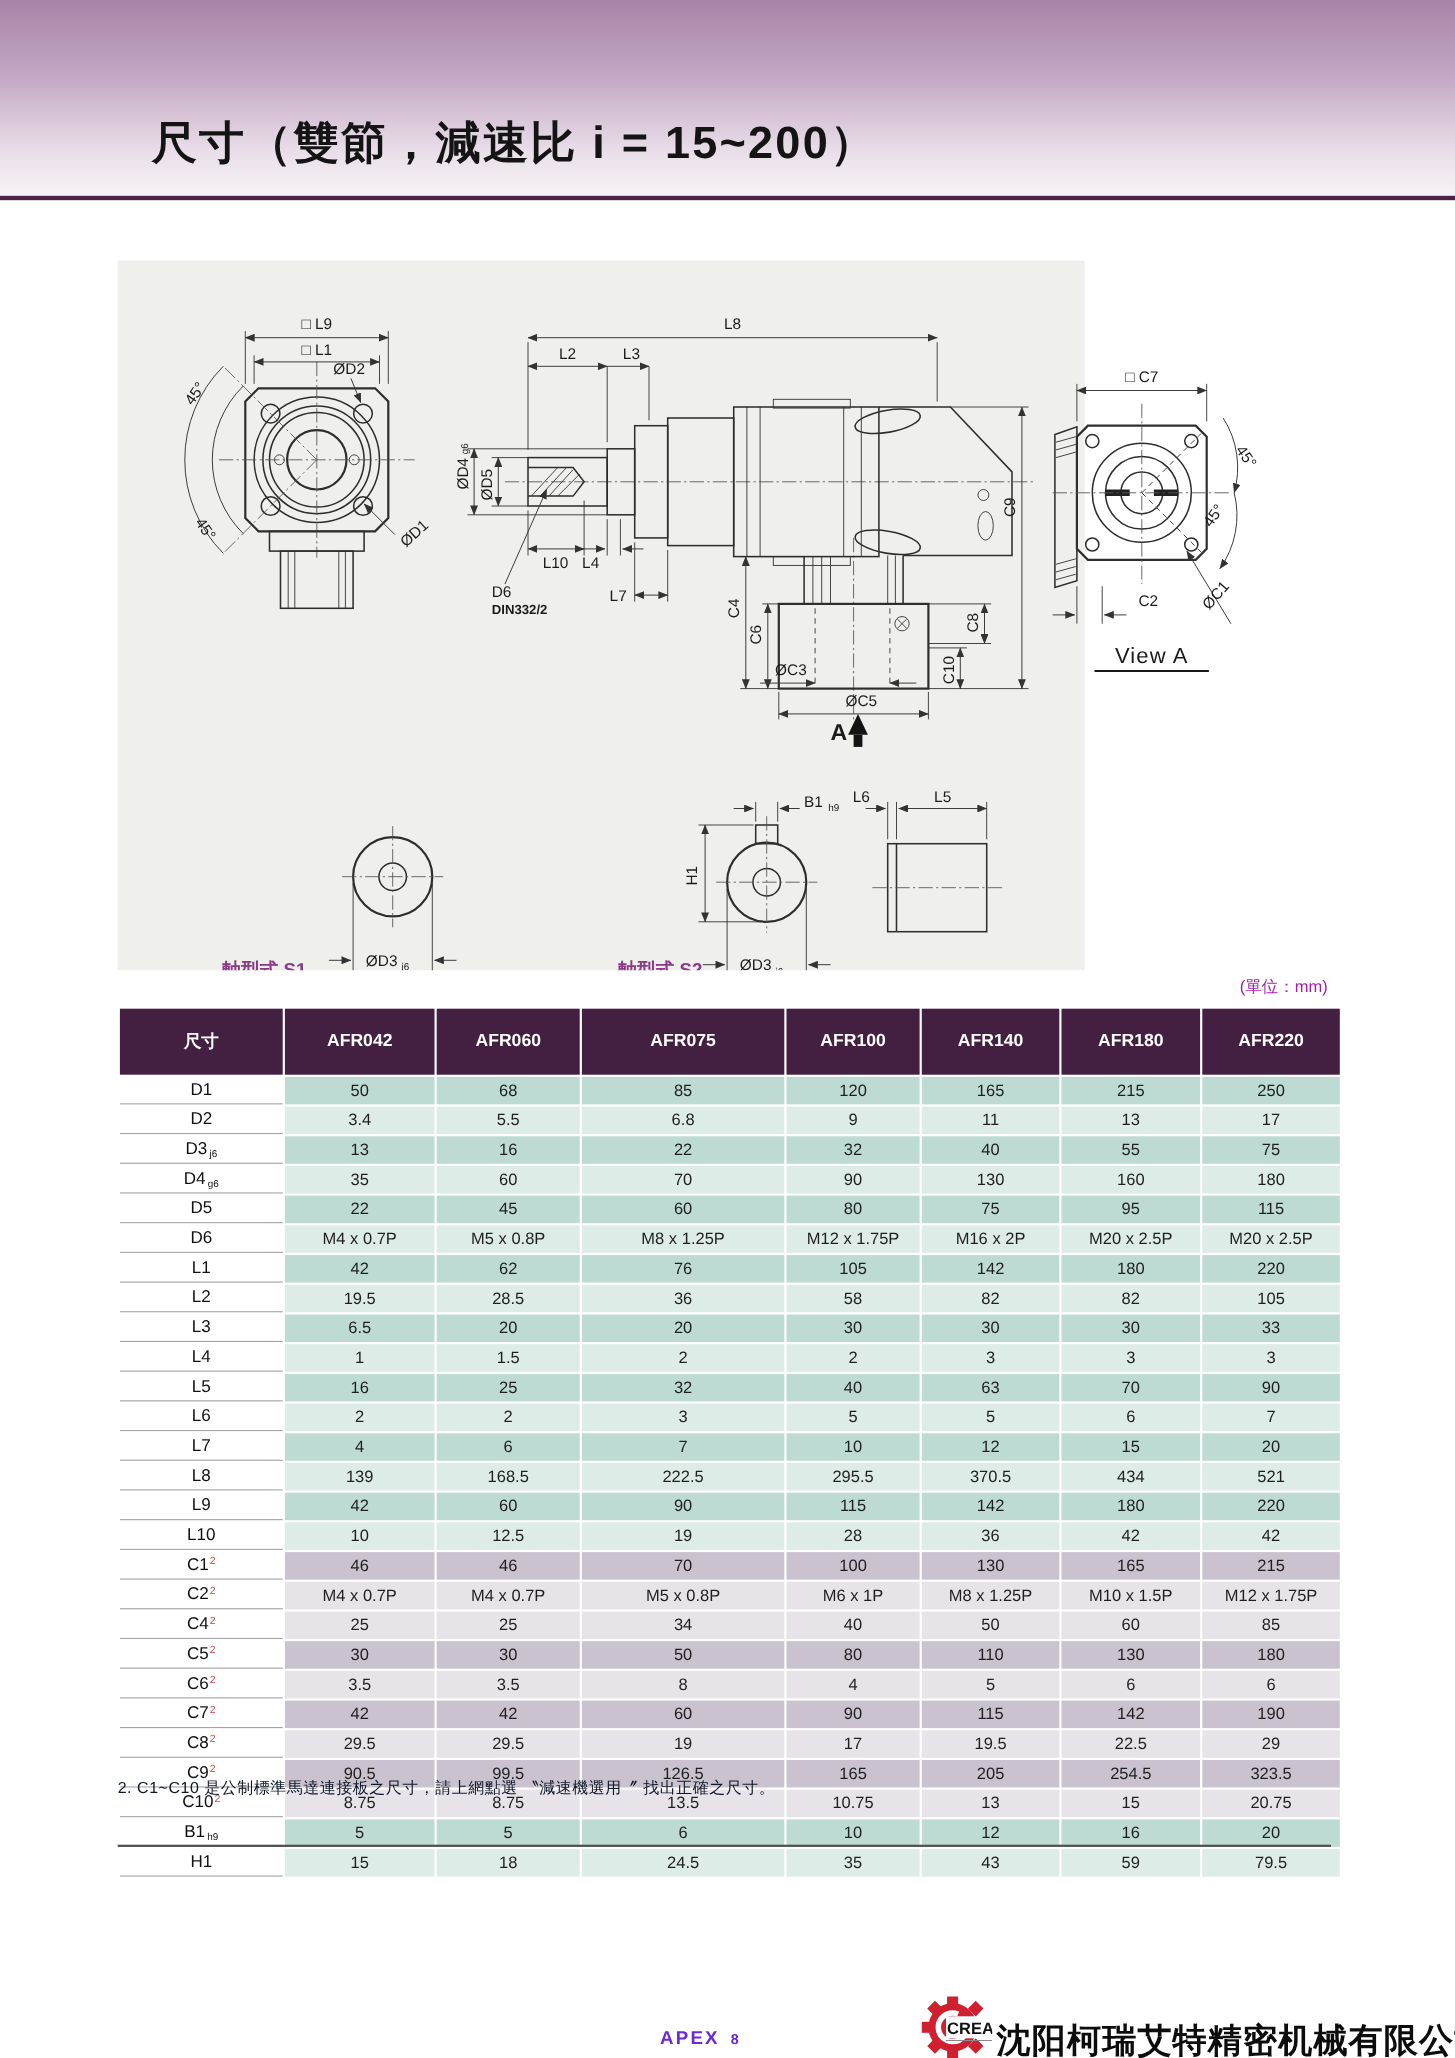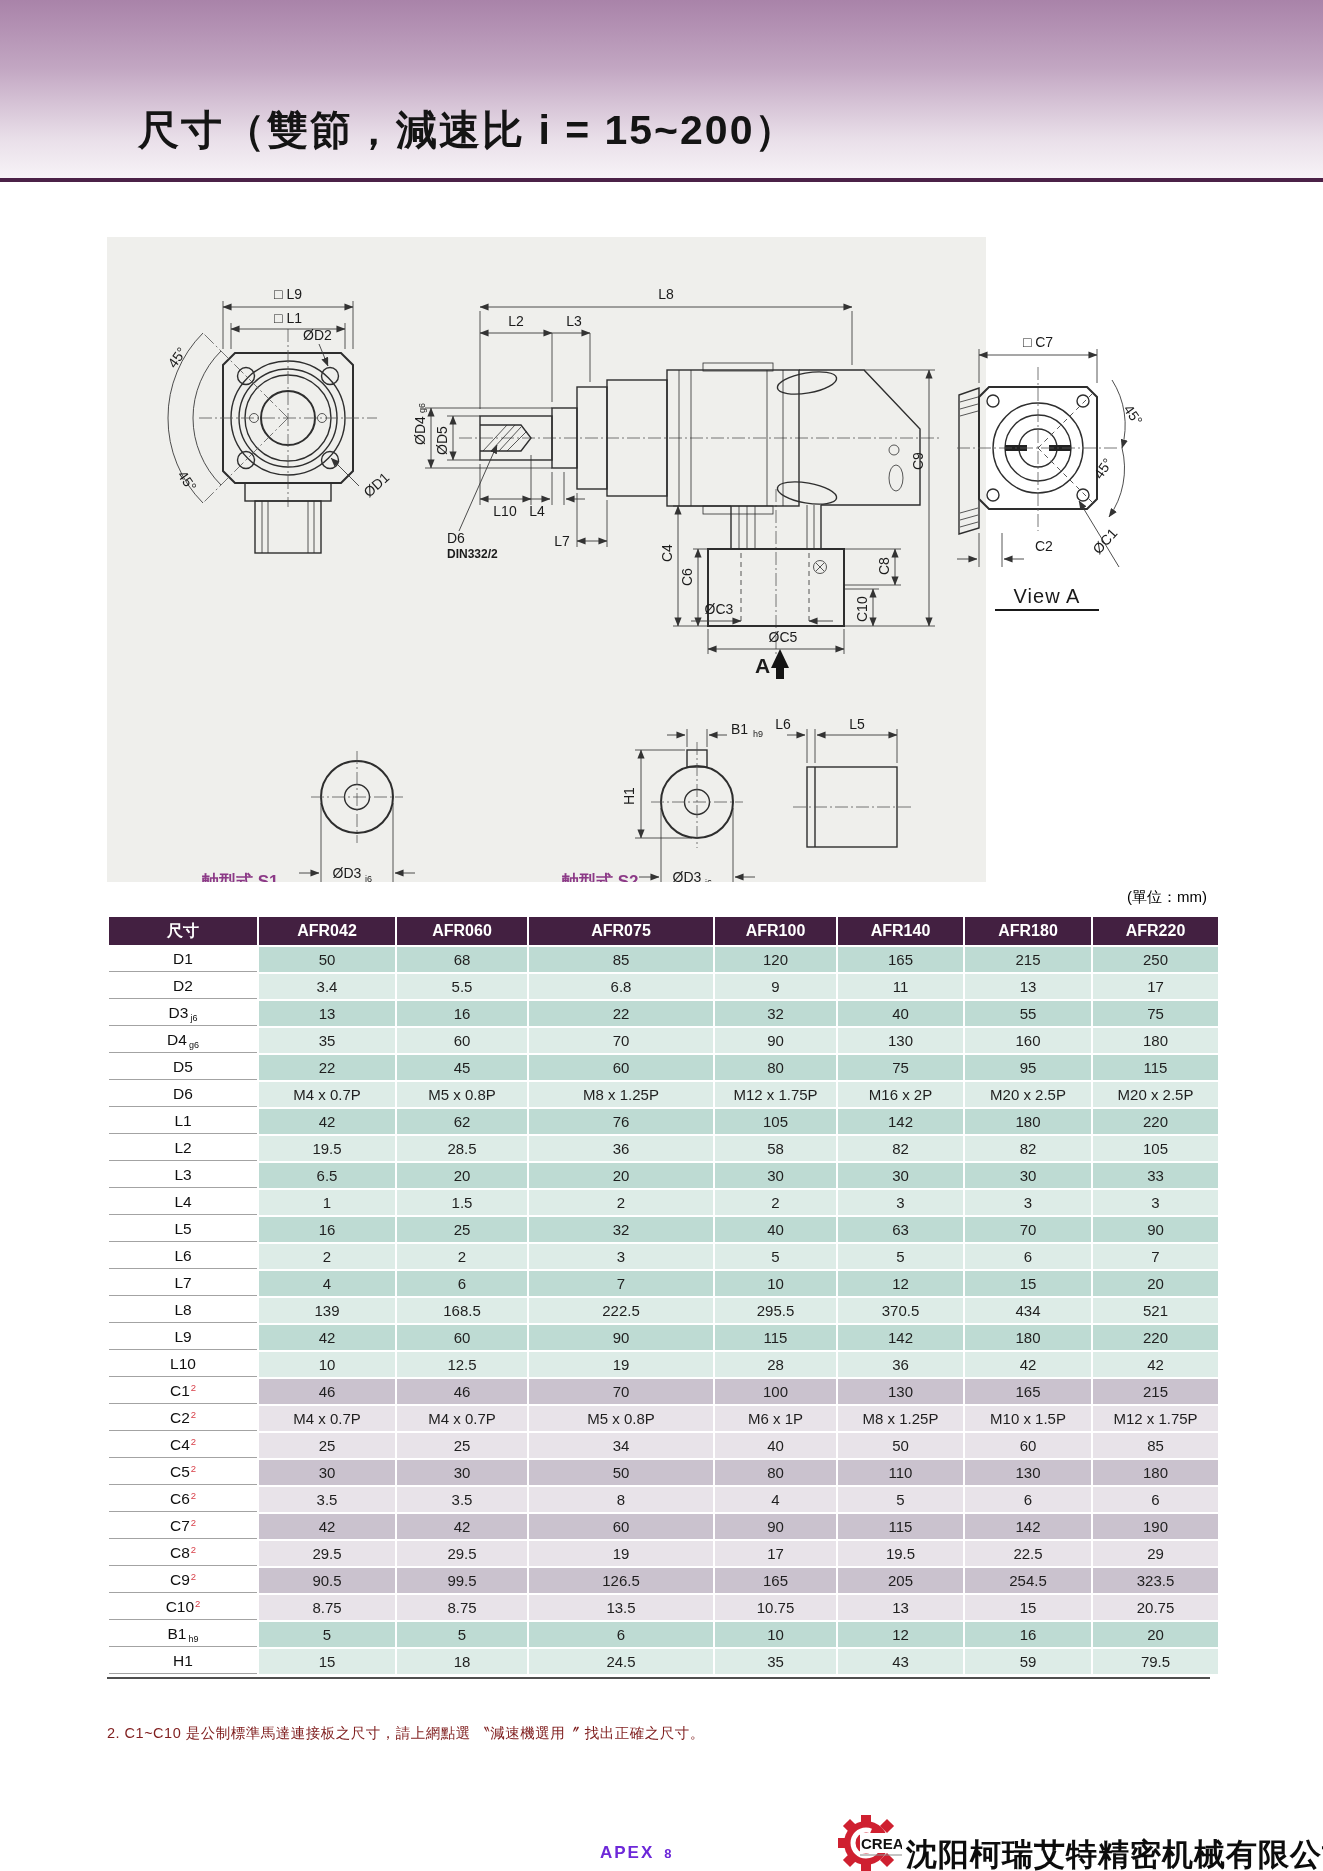--- a/index.html
+++ b/index.html
@@ -5,35 +5,35 @@
   html,body{margin:0;padding:0;}
   body{width:1323px;height:1871px;position:relative;background:#fff;
        font-family:"Liberation Sans","DejaVu Sans",sans-serif;overflow:hidden;}
   .band{position:absolute;left:0;top:0;width:1323px;height:178px;
         background:linear-gradient(180deg,#a983a9 0%,#c2a6c2 38%,#e9dfe9 78%,#f7f3f7 100%);}
   .page-title{position:absolute;left:106px;top:103px;font-size:41px;font-weight:bold;
         color:#141414;letter-spacing:2px;white-space:nowrap;margin-left:32px;}
   .rule{position:absolute;left:0;top:178px;width:1323px;height:4px;background:#4b2147;}
   .draw-box{position:absolute;left:107px;top:237px;width:879px;height:645px;background:#efefec;}
   .unit-note{position:absolute;left:107px;top:888px;width:1100px;text-align:right;
-        font-size:15px;color:#000000;}
+        font-size:15px;color:#a21caf;}
   .tbl-wrap{position:absolute;left:107px;top:915px;width:1103px;}
   table.dims{border-collapse:separate;border-spacing:2px;table-layout:fixed;width:1103px;}
   table.dims thead th{background:#432041;color:#fff;font-size:16px;font-weight:bold;
-        height:28px;padding:0;}
+        height:28px;padding:16px;}
   table.dims tbody th.lbl{background:#fff;font-weight:normal;font-size:15.5px;color:#101010;
         height:24px;border-bottom:1px solid #a3a3a3;padding:0;text-align:center;}
   table.dims td{text-align:center;font-size:15px;color:#1f1f1f;height:24px;padding:0 2px;
         white-space:nowrap;}
   td.te.dk{background:#bedbd3;} td.te.lt{background:#ddece7;}
   td.pu.dk{background:#cac2ce;} td.pu.lt{background:#e8e3e9;}
   .sub{font-size:9px;position:relative;top:3px;margin-left:2px;}
   .sup{font-size:9.5px;color:#d8404a;position:relative;top:-5px;margin-left:1px;}
   .bottom-rule{position:absolute;left:107px;top:1677px;width:1103px;height:2px;background:#4f4f4f;}
-  .footnote{position:absolute;left:107px;top:1724px;font-size:14.5px;color:#7f1d1d;letter-spacing:.5px;}
+  .footnote{position:absolute;left:107px;top:1616px;font-size:14.5px;color:#0f172a;letter-spacing:.5px;}
   .footer-apex{position:absolute;left:600px;top:1843px;font-size:17px;font-weight:bold;
         color:#6d28d9;letter-spacing:2px;}
   .footer-apex .pg{font-size:13px;margin-left:10px;}
   .logo{position:absolute;left:836px;top:1810px;width:66px;height:66px;}
   .company{position:absolute;left:906px;top:1834px;font-size:31px;font-weight:bold;color:#0c0c0c;
         white-space:nowrap;letter-spacing:1px;}
   
   .ln{fill:none;stroke:#2e2e2e;stroke-width:1.4;}
   .ln2{fill:none;stroke:#2e2e2e;stroke-width:2;}
   .thin{fill:none;stroke:#2e2e2e;stroke-width:.8;}

